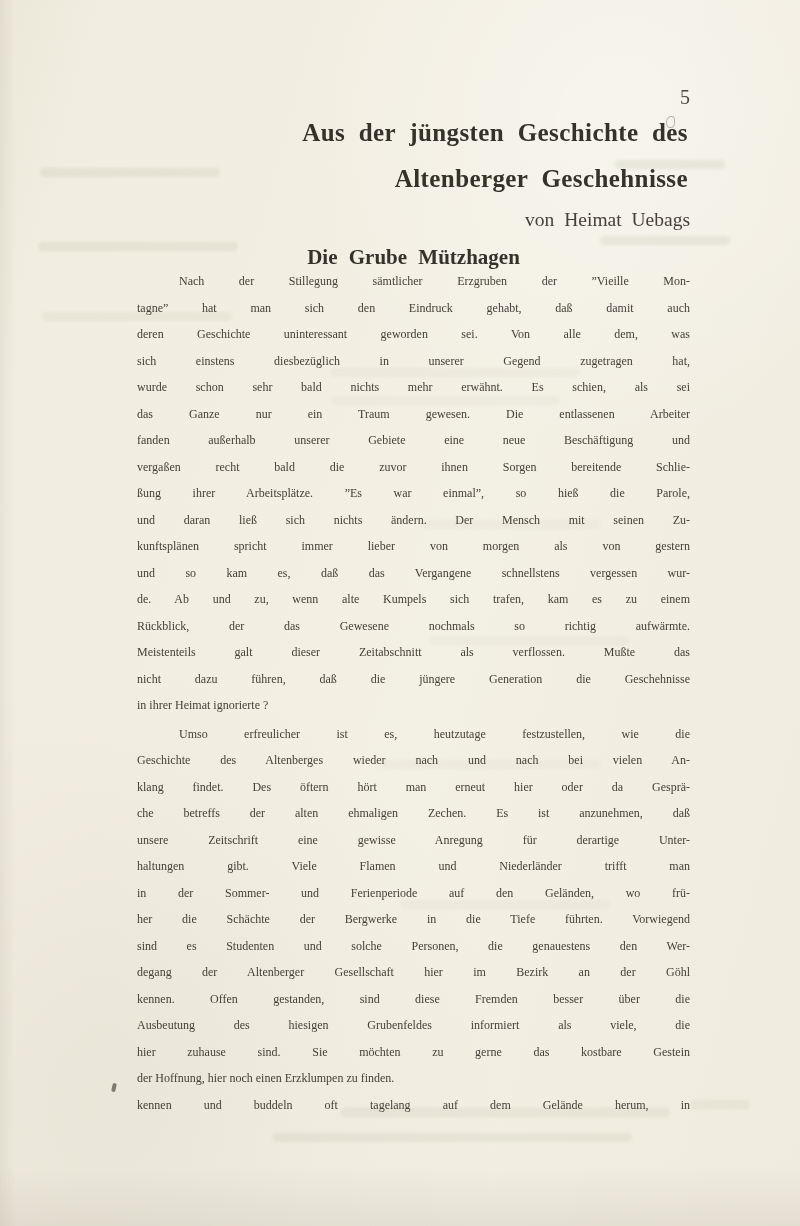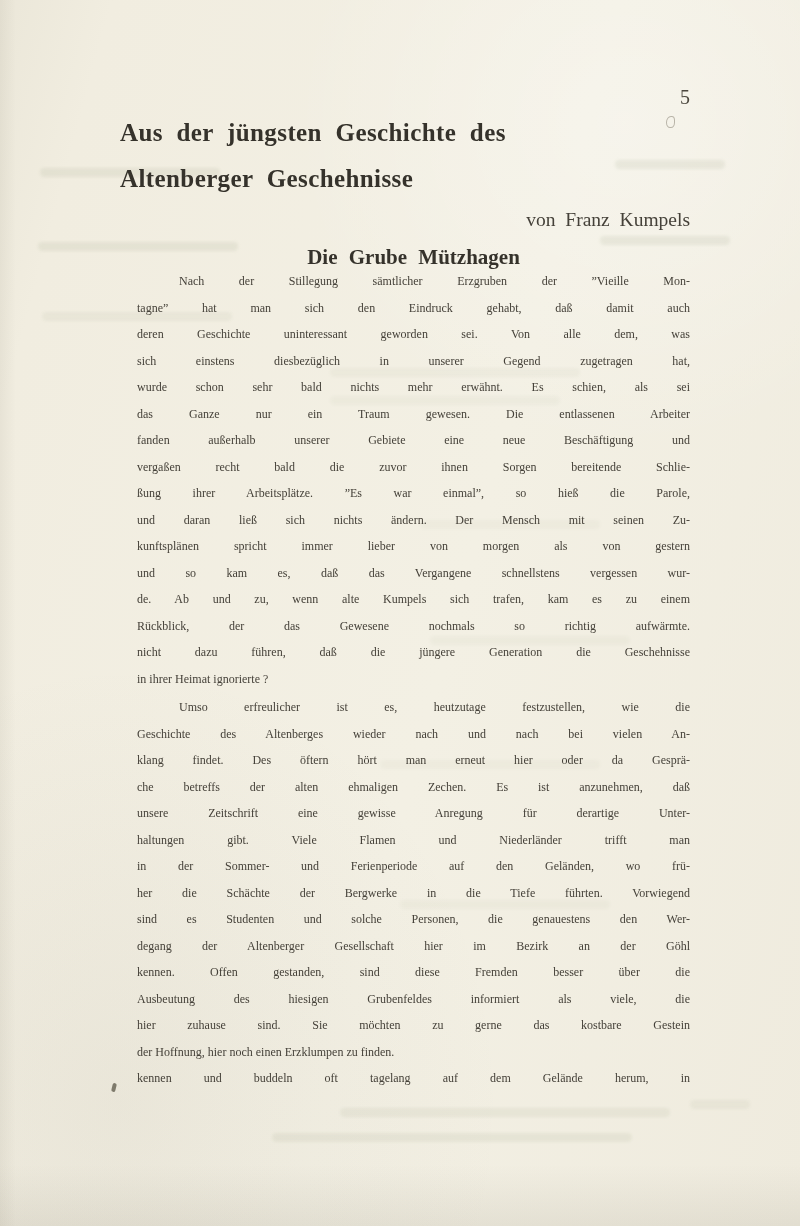--- a/index.html
+++ b/index.html
@@ -27,24 +27,24 @@
     top: 86px;
     left: 655px;
     width: 60px;
     text-align: center;
     font-size: 20px;
     color: #4b473e;
   }
   .title {
     position: absolute;
     top: 110px;
-    left: 120px;
+    left: 135px;
     width: 553px;
     margin: 0;
-    text-align: left;
+    text-align: right;
     font-size: 25px;
     font-weight: bold;
     line-height: 46px;
     letter-spacing: 0.4px;
     word-spacing: 7px;
     color: #35322b;
   }
   .title .title-line { display: block; }
   .byline {
     position: absolute;
@@ -135,40 +135,41 @@
   </div>
 
   <div class="page-number">5</div>
   <span class="speck curl"></span>
 
   <h1 class="title">
     <span class="title-line">Aus der jüngsten Geschichte des</span>
     <span class="title-line">Altenberger Geschehnisse</span>
   </h1>
 
-  <div class="byline">von Franz Kumpels</div>
+  <div class="byline">von Heimat Uebags</div>
 
   <h2 class="section-heading">Die Grube Mützhagen</h2>
 
   <div class="body-text">
     <div class="paragraph">
         <div class="line first">Nach der Stillegung sämtlicher Erzgruben der ”Vieille Mon-</div>
         <div class="line">tagne” hat man sich den Eindruck gehabt, daß damit auch</div>
         <div class="line">deren Geschichte uninteressant geworden sei. Von alle dem, was</div>
         <div class="line">sich einstens diesbezüglich in unserer Gegend zugetragen hat,</div>
         <div class="line">wurde schon sehr bald nichts mehr erwähnt. Es schien, als sei</div>
         <div class="line">das Ganze nur ein Traum gewesen. Die entlassenen Arbeiter</div>
         <div class="line">fanden außerhalb unserer Gebiete eine neue Beschäftigung und</div>
         <div class="line">vergaßen recht bald die zuvor ihnen Sorgen bereitende Schlie-</div>
         <div class="line">ßung ihrer Arbeitsplätze. ”Es war einmal”, so hieß die Parole,</div>
         <div class="line">und daran ließ sich nichts ändern. Der Mensch mit seinen Zu-</div>
         <div class="line">kunftsplänen spricht immer lieber von morgen als von gestern</div>
         <div class="line">und so kam es, daß das Vergangene schnellstens vergessen wur-</div>
         <div class="line">de. Ab und zu, wenn alte Kumpels sich trafen, kam es zu einem</div>
         <div class="line">Rückblick, der das Gewesene nochmals so richtig aufwärmte.</div>
+        <div class="line">Meistenteils galt dieser Zeitabschnitt als verflossen. Mußte das</div>
         <div class="line">nicht dazu führen, daß die jüngere Generation die Geschehnisse</div>
         <div class="line last">in ihrer Heimat ignorierte ?</div>
       </div>
     <div class="paragraph">
         <div class="line first">Umso erfreulicher ist es, heutzutage festzustellen, wie die</div>
         <div class="line">Geschichte des Altenberges wieder nach und nach bei vielen An-</div>
         <div class="line">klang findet. Des öftern hört man erneut hier oder da Gesprä-</div>
         <div class="line">che betreffs der alten ehmaligen Zechen. Es ist anzunehmen, daß</div>
         <div class="line">unsere Zeitschrift eine gewisse Anregung für derartige Unter-</div>
         <div class="line">haltungen gibt. Viele Flamen und Niederländer trifft man</div>

